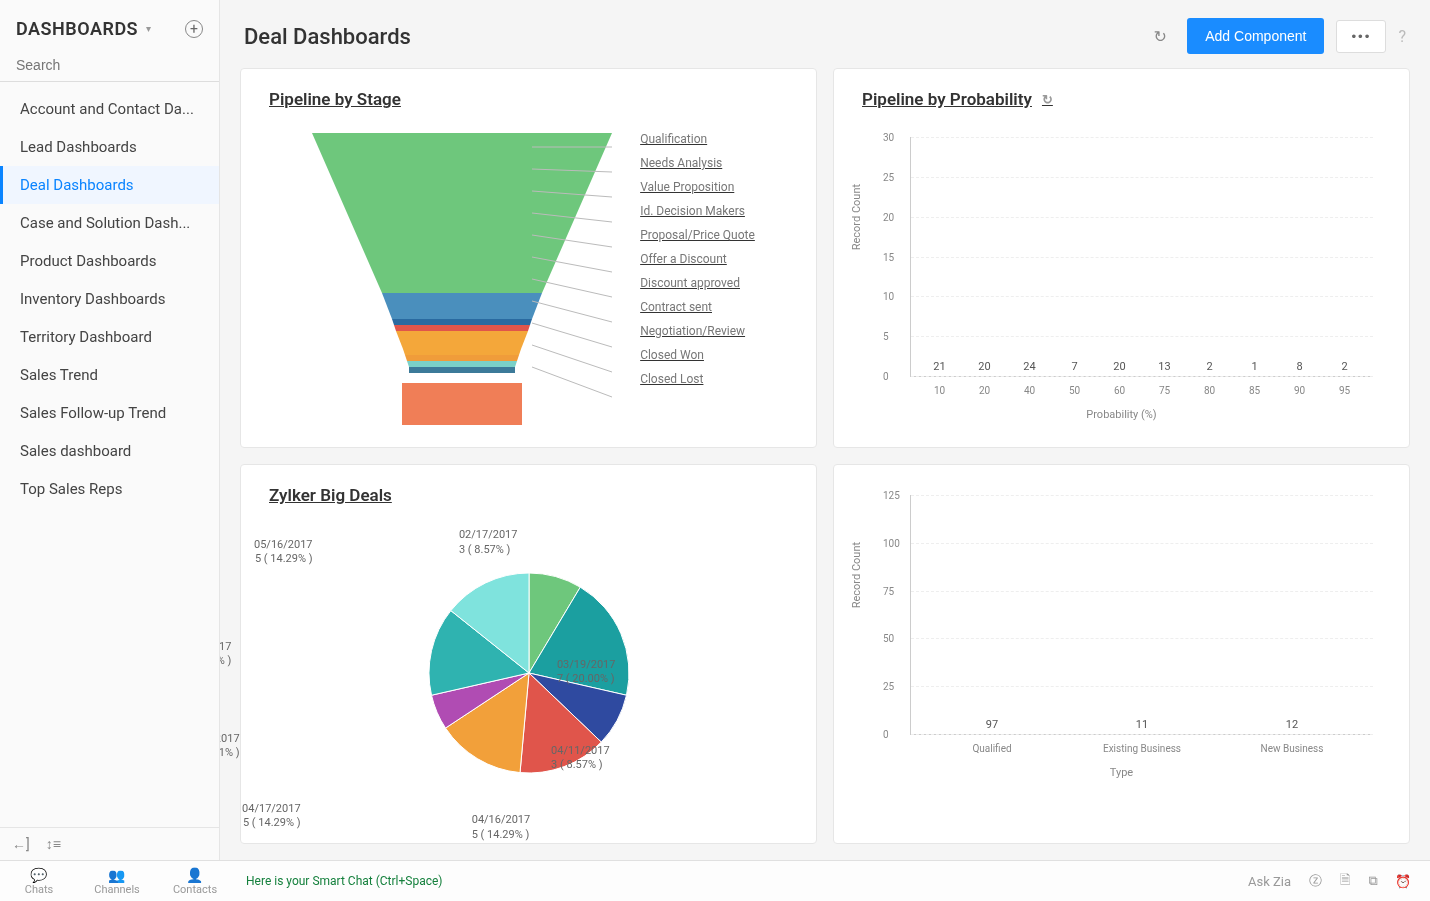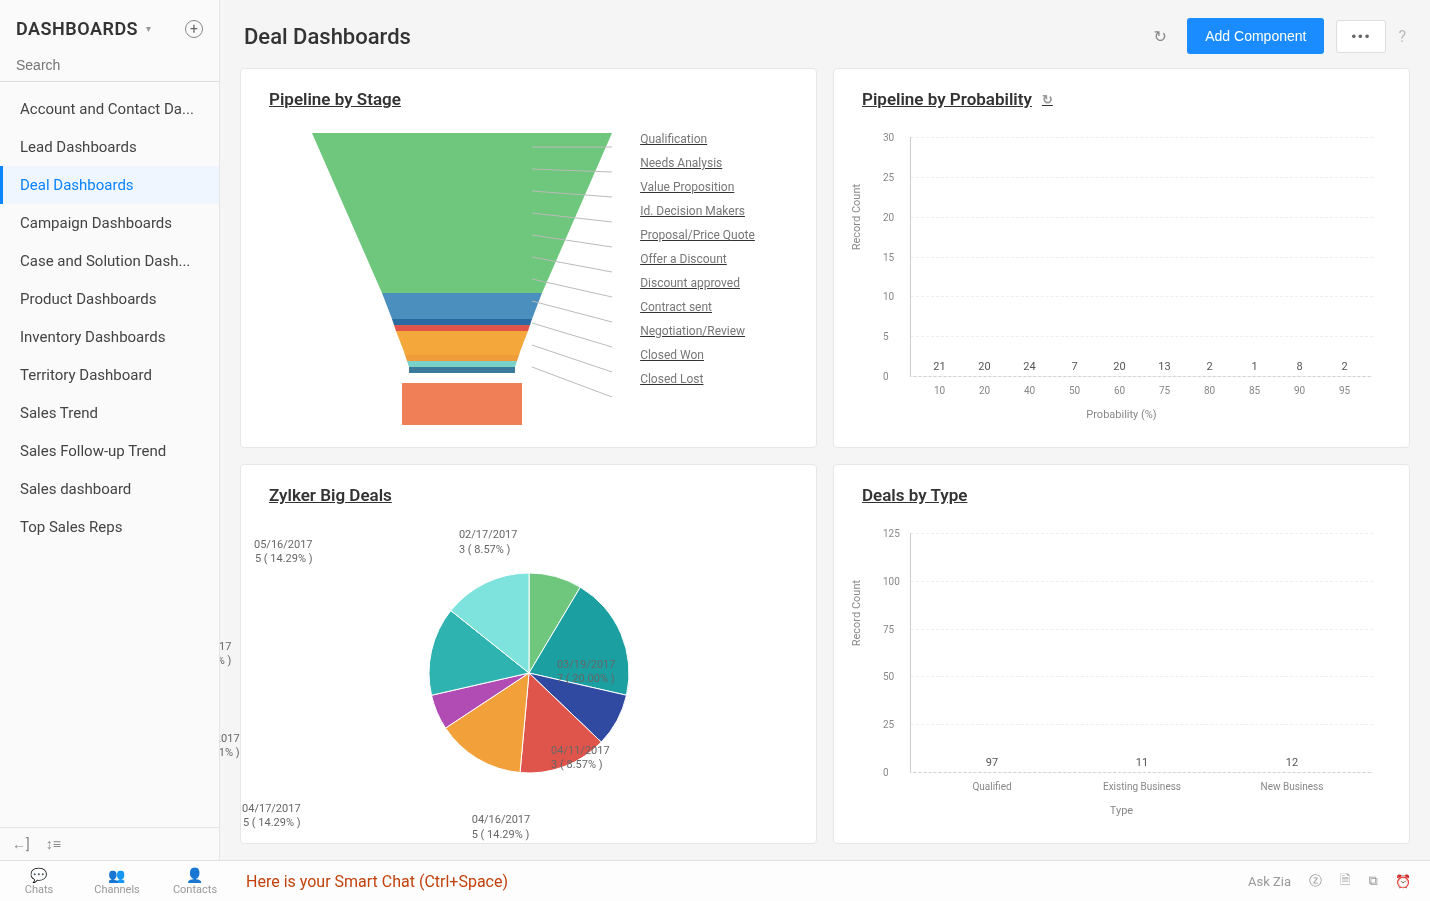--- a/index.html
+++ b/index.html
@@ -41,40 +41,39 @@
 .bar-col { display: flex; flex-direction: column; align-items: center; width: 36px; }
 .bar-val { font-size: 11px; color: #555; margin-bottom: 3px; }
 .bar-rect { width: 30px; }
 .bar-xtick { position: absolute; bottom: -20px; font-size: 10px; color: #888; width: 36px; text-align: center; }
 .bar-xlabel { position: absolute; bottom: 6px; left: 50%; transform: translateX(-50%); font-size: 11px; color: #888; margin-top: 48px; }
 .pie-wrap { display: flex; align-items: center; justify-content: center; position: relative; height: 300px; }
 .pie-label { position: absolute; font-size: 11px; color: #666; line-height: 1.3; }
 .footer { height: 41px; background: #fdfdfd; border-top: 1px solid #e0e0e0; display: flex; align-items: center; font-size: 11px; color: #999; }
 .footer-tab { display: flex; flex-direction: column; align-items: center; width: 78px; cursor: pointer; padding: 3px 0; }
 .footer-tab .ico { font-size: 14px; color: #888; }
-.smart-chat { flex: 1; padding: 0 12px; color: #c2410c; font-size: 16px; }
+.smart-chat { flex: 1; padding: 0 12px; color: #15803d; font-size: 12px; }
 .footer-right { display: flex; align-items: center; gap: 18px; padding-right: 18px; }
 .footer-right span { cursor: pointer; color: #999; font-size: 13px; }
 </style>
 </head>
 <body>
 
 <div class="app">
   <aside class="sidebar">
     <div class="sidebar-header">
       <span class="sidebar-title">DASHBOARDS</span>
       <span class="chevron-down">▾</span>
       <span class="add-circle">+</span>
     </div>
     <input class="search-input" placeholder="Search" style="">
     <ul class="nav-list" id="nav-list">
         <li class="nav-item">Account and Contact Da...</li>
         <li class="nav-item">Lead Dashboards</li>
         <li class="nav-item active">Deal Dashboards</li>
-        <li class="nav-item">Campaign Dashboards</li>
         <li class="nav-item">Case and Solution Dash...</li>
         <li class="nav-item">Product Dashboards</li>
         <li class="nav-item">Inventory Dashboards</li>
         <li class="nav-item">Territory Dashboard</li>
         <li class="nav-item">Sales Trend</li>
         <li class="nav-item">Sales Follow-up Trend</li>
         <li class="nav-item">Sales dashboard</li>
         <li class="nav-item">Top Sales Reps</li>
       </ul>
     <div class="sidebar-footer">
@@ -235,21 +234,20 @@
             <div class="pie-label" style="top:221.06251426096367px;left:282.0988988103623px;text-align:left;">04/11/2017<br>3 ( 8.57% )</div>
             <div class="pie-label" style="top:290.4328650047445px;left:202.71252627752932px;text-align:left;">04/16/2017<br>5 ( 14.29% )</div>
             <div class="pie-label" style="top:278.7500516490712px;left:-26.963784992433247px;text-align:right;">04/17/2017<br>5 ( 14.29% )</div>
             <div class="pie-label" style="top:208.9228020315898px;left:-87.9423916015163px;text-align:right;">04/18/2017<br>2 ( 5.71% )</div>
             <div class="pie-label" style="top:116.5890447504224px;left:-96.23169310826816px;text-align:right;">04/23/2017<br>5 ( 14.29% )</div>
             <div class="pie-label" style="top:14.822556401155367px;left:-15.015834548832657px;text-align:right;">05/16/2017<br>5 ( 14.29% )</div>
           </div>
       </div>
 
       <div class="card">
-        <div class="card-title">Deals by Type</div>
         <div class="bar-chart" id="type-chart">
             <span class="bar-axis-label">Record Count</span>
             <div class="bar-area">
               <div class="bar-grid" style="top:100%"></div>
               <div class="bar-ytick" style="top:100%">0</div>
               <div class="bar-grid" style="top:80%"></div>
               <div class="bar-ytick" style="top:80%">25</div>
               <div class="bar-grid" style="top:60%"></div>
               <div class="bar-ytick" style="top:60%">50</div>
               <div class="bar-grid" style="top:40%"></div>

